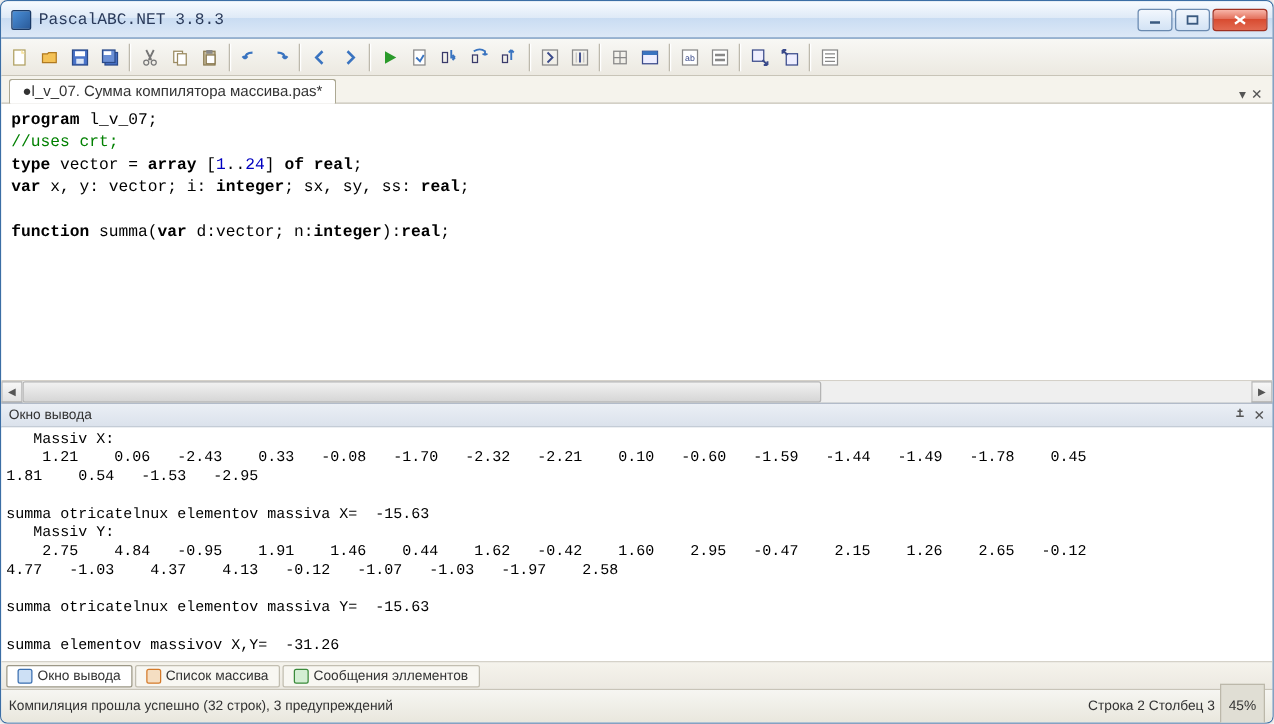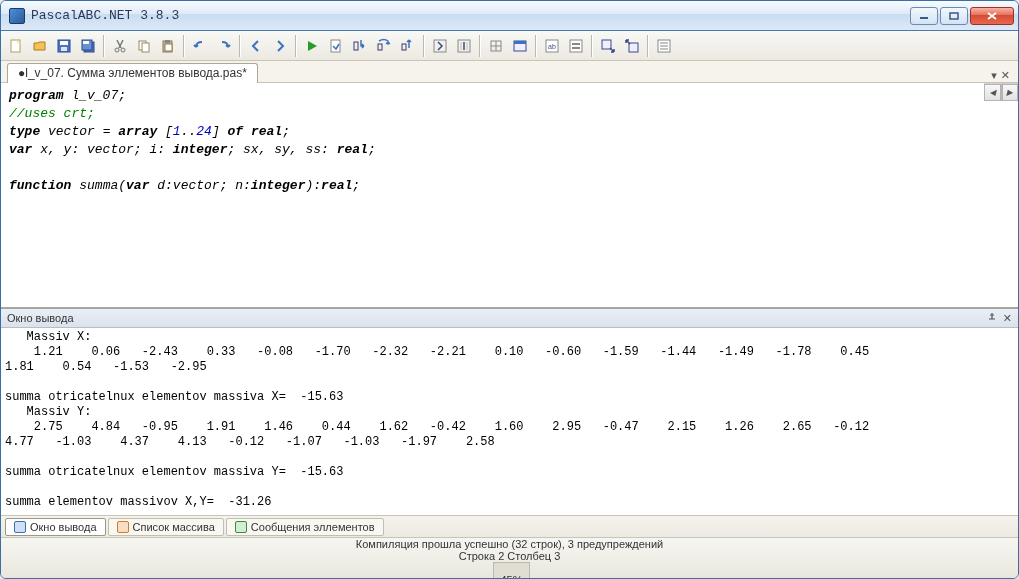--- a/index.html
+++ b/index.html
@@ -13,38 +13,38 @@
 .titlebar .winbtn.close { background: linear-gradient(#f7b5a8,#e36f5a 45%,#d84b30 46%,#e26a52); border-color: #a03020; color: #fff; width: 44px; }
 .menubar { height: 22px; background: linear-gradient(#f8f8f6,#ece9e1); border-bottom: 1px solid #c8c4b8; display: flex; align-items: center; padding: 0 4px; }
 .menubar .menuitem { padding: 2px 9px; color: #333; cursor: pointer; }
 .toolbar { height: 30px; background: linear-gradient(#f8f8f5,#ece9e1); border-bottom: 1px solid #c8c4b8; display: flex; align-items: center; padding: 0 4px; gap: 2px; }
 .toolbar .tbtn { width: 22px; height: 22px; display: flex; align-items: center; justify-content: center; border: 1px solid transparent; border-radius: 3px; cursor: pointer; }
 .toolbar .sep { width: 2px; height: 22px; margin: 0 2px; border-left: 1px solid #bdb9ac; border-right: 1px solid #fff; }
 .tabstrip { height: 22px; background: #f5f3ec; border-bottom: 1px solid #c8c4b8; display: flex; align-items: flex-end; padding: 0 6px; position: relative; }
 .tabstrip .tab { height: 20px; background: #fff; border: 1px solid #aca893; border-bottom: none; border-radius: 3px 3px 0 0; padding: 2px 10px 0 10px; font-size: 12px; color: #333; cursor: pointer; position: relative; top: 1px; }
 .tabstrip .tabright { margin-left: auto; display: flex; gap: 4px; align-items: center; padding-right: 2px; }
 .tabstrip .tabright span { cursor: pointer; color: #555; font-size: 11px; }
-.editor { flex: 1 1 auto; min-height: 0; background: #fff; border-bottom: 1px solid #aca893; display: flex; flex-direction: row; font-style: italic; }
+.editor { flex: 1 1 auto; min-height: 0; background: #fff; border-bottom: 1px solid #aca893; display: flex; flex-direction: column; }
 .editor .code { flex: 1; overflow: hidden; padding: 4px 8px; font-family: "Courier New", monospace; font-size: 13px; line-height: 18px; white-space: pre; color: #000; }
 .code .kw { color: #000; font-weight: bold; }
 .code .num { color: #0000c0; }
 .code .cmt { color: #008000; }
 .hscroll { height: 17px; background: #f0f0f0; border-top: 1px solid #d4d0c8; display: flex; align-items: center; }
 .hscroll .arrow { width: 17px; height: 17px; background: linear-gradient(#f7f7f7,#e2e2e2); border: 1px solid #b4b4b4; display: flex; align-items: center; justify-content: center; font-size: 8px; color: #555; cursor: pointer; }
 .hscroll .track { flex: 1; height: 17px; background: #efefef; position: relative; }
 .hscroll .thumb { position: absolute; left: 0; top: 0; bottom: 0; width: 65%; background: linear-gradient(#f1f1f1,#d6d6d6); border: 1px solid #b4b4b4; border-radius: 2px; }
 .panelhdr { height: 20px; background: linear-gradient(#ebeff5,#dbe2ec); border-top: 1px solid #9aa6b8; border-bottom: 1px solid #b4bdca; display: flex; align-items: center; padding: 0 6px; font-size: 11px; color: #333; }
 .panelhdr .hdrbtns { margin-left: auto; display: flex; gap: 6px; }
 .panelhdr .hdrbtns span { cursor: pointer; color: #555; font-size: 11px; }
 .output { height: 188px; background: #fff; overflow: auto; font-family: "Courier New", monospace; font-size: 12px; line-height: 15px; white-space: pre; padding: 2px 4px; border-bottom: 1px solid #c8c4b8; }
 .bottomtabs { height: 22px; background: linear-gradient(#f5f3ec,#ece9e1); border-bottom: 1px solid #c8c4b8; display: flex; align-items: center; padding: 0 4px; gap: 2px; }
 .bottomtabs .btab { height: 18px; padding: 1px 8px; border: 1px solid #c2beb1; background: #f8f7f2; border-radius: 2px; font-size: 11px; color: #333; display: flex; align-items: center; gap: 4px; cursor: pointer; }
 .bottomtabs .btab.active { background: #fff; border-color: #9c9887; }
 .bottomtabs .bicon { width: 12px; height: 12px; border-radius: 2px; }
-.statusbar { height: 40px; background: linear-gradient(#f6f6f2,#e9e7dd); display: flex; align-items: center; padding: 0 6px; font-size: 11px; color: #333; flex-direction: column; }
+.statusbar { height: 26px; background: linear-gradient(#f6f6f2,#e9e7dd); display: flex; align-items: center; padding: 0 6px; font-size: 11px; color: #333; }
 .statusbar .stspacer { flex: 1; }
 .statusbar .pctbox { background: #e0ded4; border: 1px solid #bcb8aa; padding: 11px 6px; margin-left: 4px; text-align: center; }
 svg { display: block; }
 </style>
 </head>
 <body>
 
 <div class="window">
 
   <div class="titlebar">
@@ -226,21 +226,21 @@
     <div class="sep"></div>
     <div class="tbtn">
         <svg width="16" height="16">
           <rect x="2" y="2" width="12" height="12" fill="#fff" stroke="#888"></rect>
           <path d="M4 5 H12 M4 8 H12 M4 11 H12" stroke="#888"></path>
         </svg>
       </div>
   </div>
 
   <div class="tabstrip">
-    <div class="tab">●l_v_07. Сумма эллементов вывода.pas*</div>
+    <div class="tab">●l_v_07. Сумма компилятора массива.pas*</div>
     <div class="tabright">
       <span>▾</span>
       <span>✕</span>
     </div>
   </div>
 
   <div class="editor">
     <div class="code"><span class="kw">program</span><span> l_v_07;</span>
 <span class="cmt">//uses crt;</span>
 <span class="kw">type</span><span> vector = </span><span class="kw">array</span><span> [</span><span class="num">1</span><span>..</span><span class="num">24</span><span>] </span><span class="kw">of</span><span> </span><span class="kw">real</span><span>;</span>

